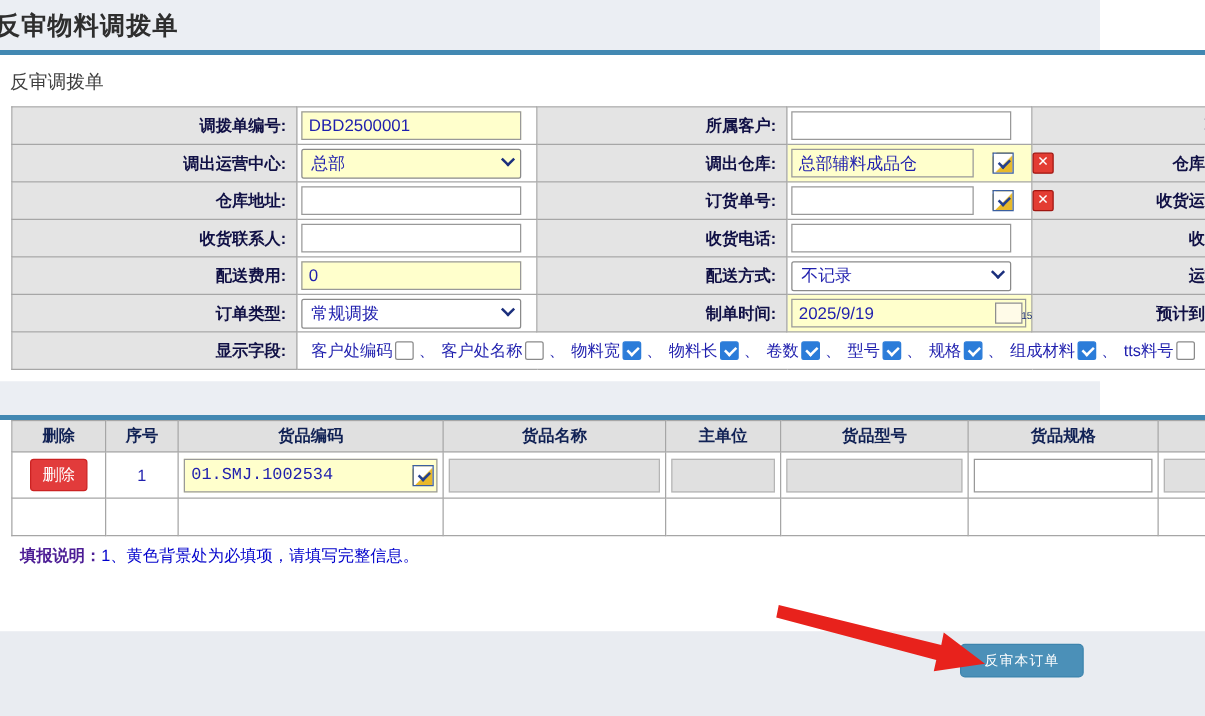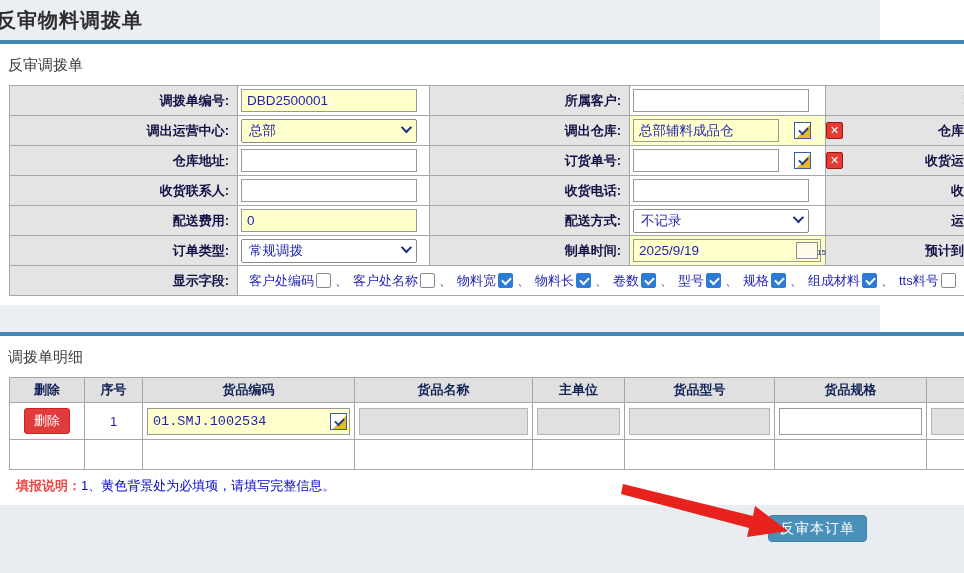--- a/index.html
+++ b/index.html
@@ -72,26 +72,26 @@
   .detail-table tr.empty-row td { height:30px; }
   .del-btn { background:#e23b3b; border:1px solid #c22; border-radius:3px; color:#fff; font-size:13px;
     padding:3px 9px; cursor:pointer; font-family:inherit; }
   .seq { color:#1f1fae; }
   input.dis { background:#e0e0e0; border:1px solid #b5b5b5; height:27px; }
   .cell-pad { padding:0 4px; text-align:left; }
   .fill { width:100%; }
 
   
   .note { margin:7px 0 0 16px; font-size:13px; }
-  .note-prefix { color:#ef4444; font-weight:bold; }
+  .note-prefix { color:#4c1d95; font-weight:bold; }
   .note-text { color:#0000cc; }
   .content2 { min-height:165px; background:#fff; }
   .footer { position:absolute; left:0; top:505px; width:964px; height:68px; background:#e9ecf1; }
   .submit-btn { position:absolute; left:768px; top:10px; width:99px; height:27px; background:#4b90b8;
-    border:1px solid #3d84ad; border-radius:4px; color:#fff; font-size:14px; cursor:pointer;
+    border:1px solid #3d84ad; border-radius:4px; color:#fff; font-size:11px; cursor:pointer;
     font-family:inherit; letter-spacing:1px; }
   .arrow-svg { position:absolute; left:600px; top:475px; pointer-events:none; z-index:5; }
 </style>
 </head>
 <body>
 
 <div class="band top-band">
   <div class="page-title">反审物料调拨单</div>
 </div>
 <div class="blue-line"></div>
@@ -226,21 +226,20 @@
     </tr>
   </tbody>
     </table>
   <div style="height:9px"></div>
 </div>
 
 <div class="band gap-band"></div>
 <div class="blue-line"></div>
 
 <div class="content2">
-  <div class="section-title">调拨单明细</div>
 
   <table class="detail-table">
     <colgroup>
         <col style="width:75px">
         <col style="width:58px">
         <col style="width:212px">
         <col style="width:178px">
         <col style="width:92px">
         <col style="width:150px">
         <col style="width:152px">

